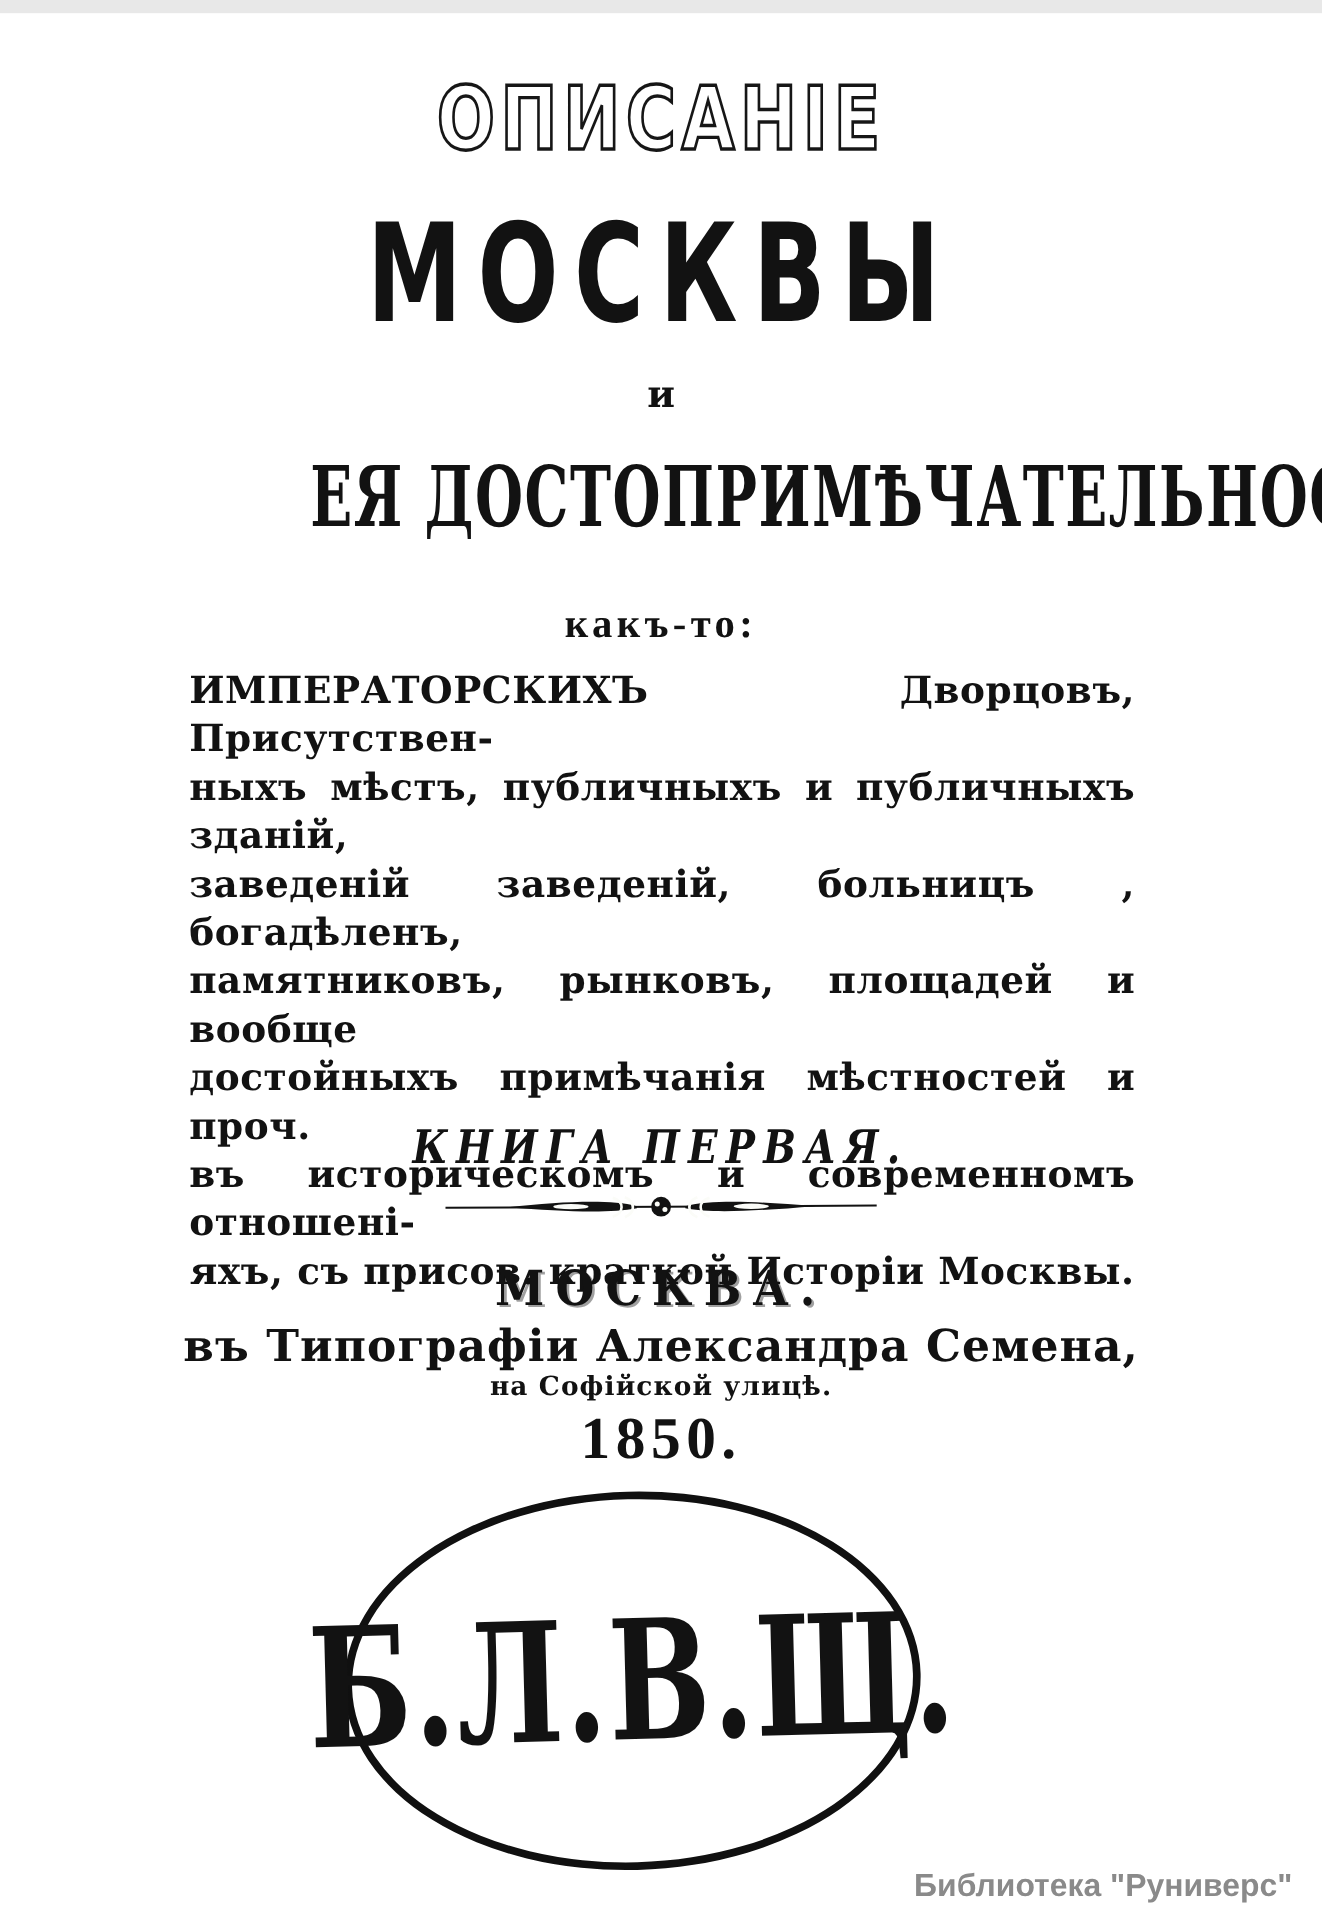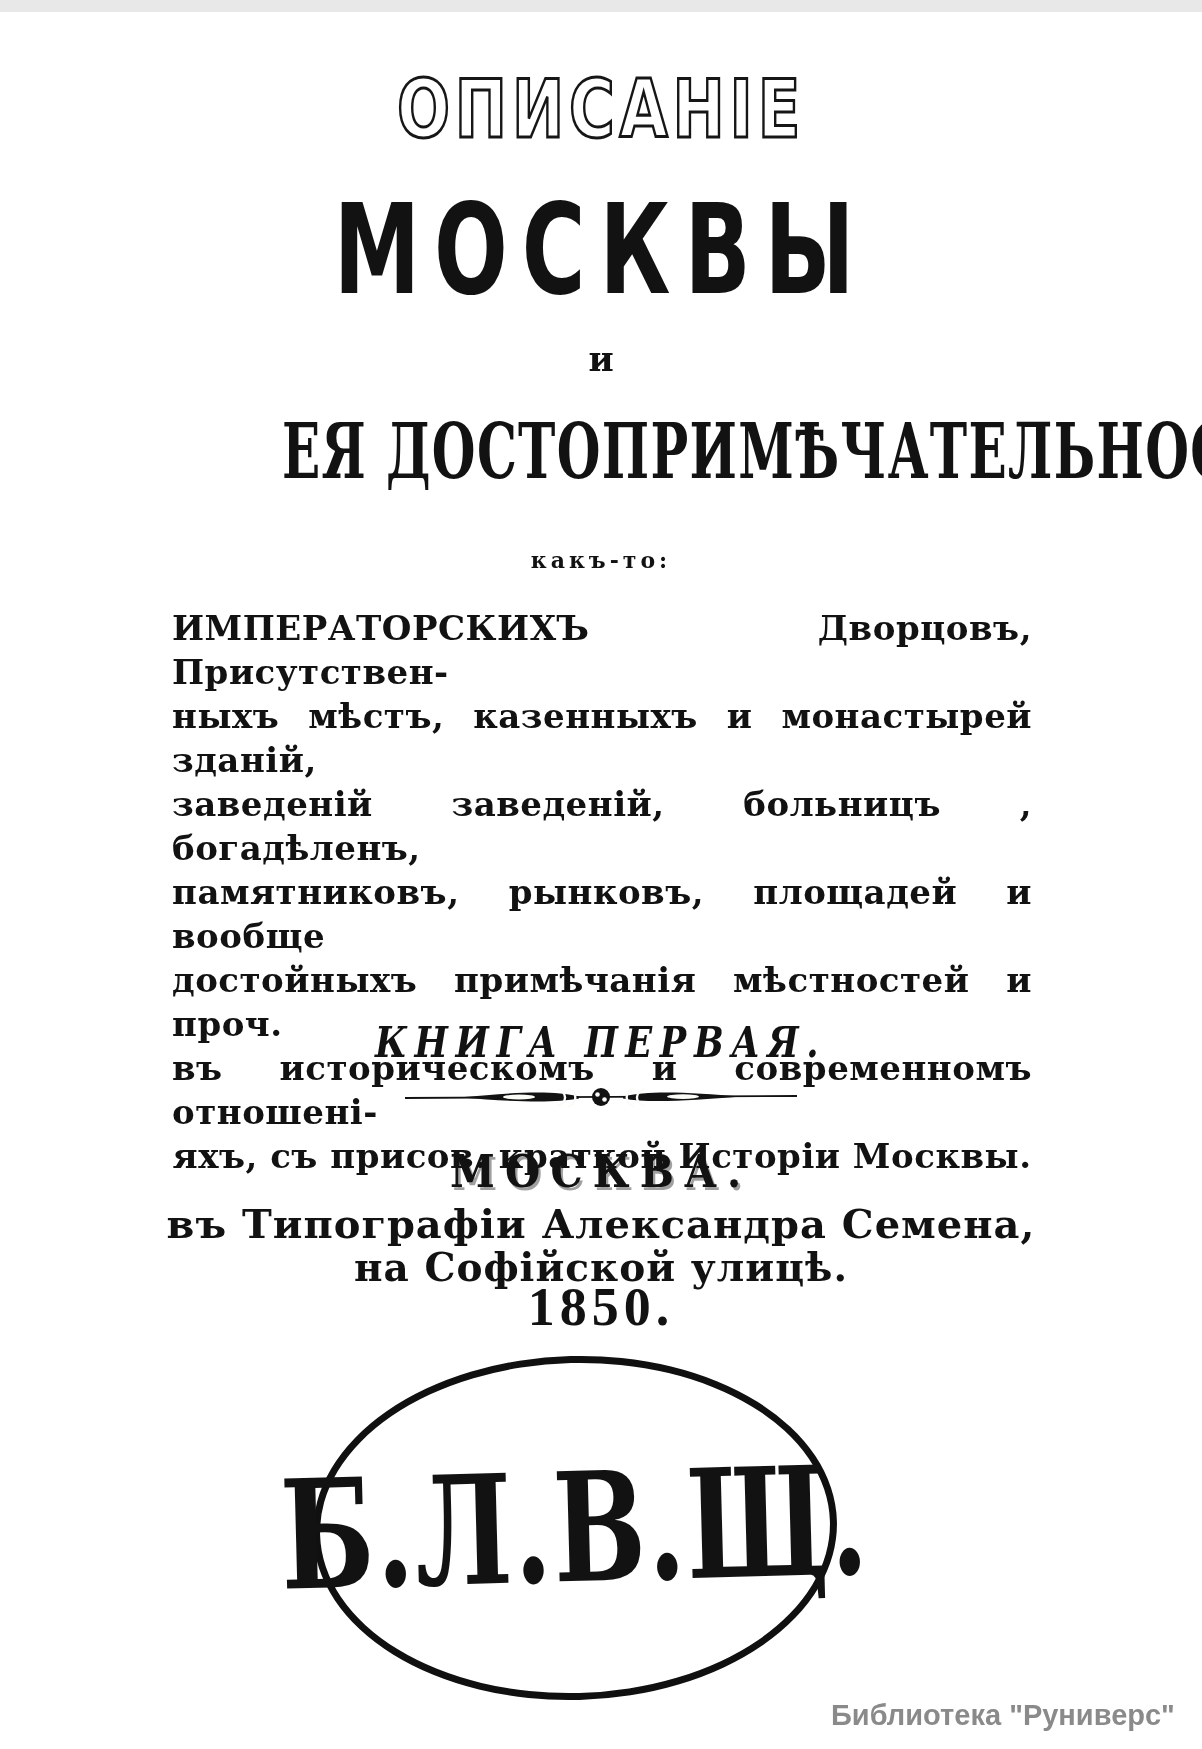--- a/index.html
+++ b/index.html
@@ -38,21 +38,21 @@
 
   .conjunction { top:330px; font-weight:700; font-size:34px; line-height:1; }
 
   .subtitle { top:402px; }
   .subtitle .sx {
     font-weight:700; font-size:76px; line-height:1;
     letter-spacing:2px;
     transform:scale(0.66,1.0);
   }
 
-  .qualifier { top:537px; font-weight:700; font-size:22px; letter-spacing:4px; line-height:1; }
+  .qualifier { top:537px; font-weight:700; font-size:37px; letter-spacing:4px; line-height:1;font-family:Liberation Serif, serif; }
 
   .contents-note {
     top:594px; left:172px; width:860px;
     font-weight:700; font-size:34px; line-height:44px;
     letter-spacing:0.5px;
   }
   .note-line { text-align:justify; text-align-last:justify; }
   .note-line:last-child { text-align:justify; text-align-last:center; }
 
   .volume { top:1010px;font-style:italic; }
@@ -65,21 +65,21 @@
   .ornament { top:1072px; }
 
   .imprint-city { top:1138px; }
   .imprint-city .sx {
     font-weight:700; font-size:44px; line-height:1;
     letter-spacing:11px;
     text-shadow:2.5px 2.5px 0 rgba(17,17,17,0.40);
     transform:scale(0.92,1);
   }
   .imprint-publisher { top:1192px; font-weight:700; font-size:40px; line-height:1; letter-spacing:1px; }
-  .imprint-address   { top:1236px; font-weight:700; font-size:39px; line-height:1; letter-spacing:1px; }
+  .imprint-address   { top:1236px; font-weight:700; font-size:24px; line-height:1; letter-spacing:1px; }
   .imprint-year      { top:1268px; font-weight:700; font-size:54px; line-height:1; letter-spacing:5px;font-family:Liberation Serif, serif; }
 
   .stamp {
     position:absolute; left:313px; top:1344px;
     width:510px; height:330px;
     border:7px solid #101010;
     border-radius:50%;
     transform:rotate(-1.5deg);
     display:flex; align-items:center; justify-content:center;
   }
@@ -113,21 +113,21 @@
   <div class="abs center conjunction">и</div>
 
   <div class="abs center subtitle">
     <span class="sx">ЕЯ ДОСТОПРИМѢЧАТЕЛЬНОСТЕЙ,</span>
   </div>
 
   <div class="abs center qualifier">какъ-то:</div>
 
   <div class="abs contents-note">
     <div class="note-line">ИМПЕРАТОРСКИХЪ Дворцовъ, Присутствен-</div>
-    <div class="note-line">ныхъ мѣстъ, казенныхъ и монастырей зданій,</div>
+    <div class="note-line">ныхъ мѣстъ, публичныхъ и публичныхъ зданій,</div>
     <div class="note-line">заведеній заведеній, больницъ , богадѣленъ,</div>
     <div class="note-line">памятниковъ, рынковъ, площадей и вообще</div>
     <div class="note-line">достойныхъ примѣчанія мѣстностей и проч.</div>
     <div class="note-line">въ историческомъ и современномъ отношені-</div>
     <div class="note-line">яхъ, съ присов. краткой Исторіи Москвы.</div>
   </div>
 
   <div class="abs center volume">
     <span class="sx">КНИГА ПЕРВАЯ.</span>
   </div>

